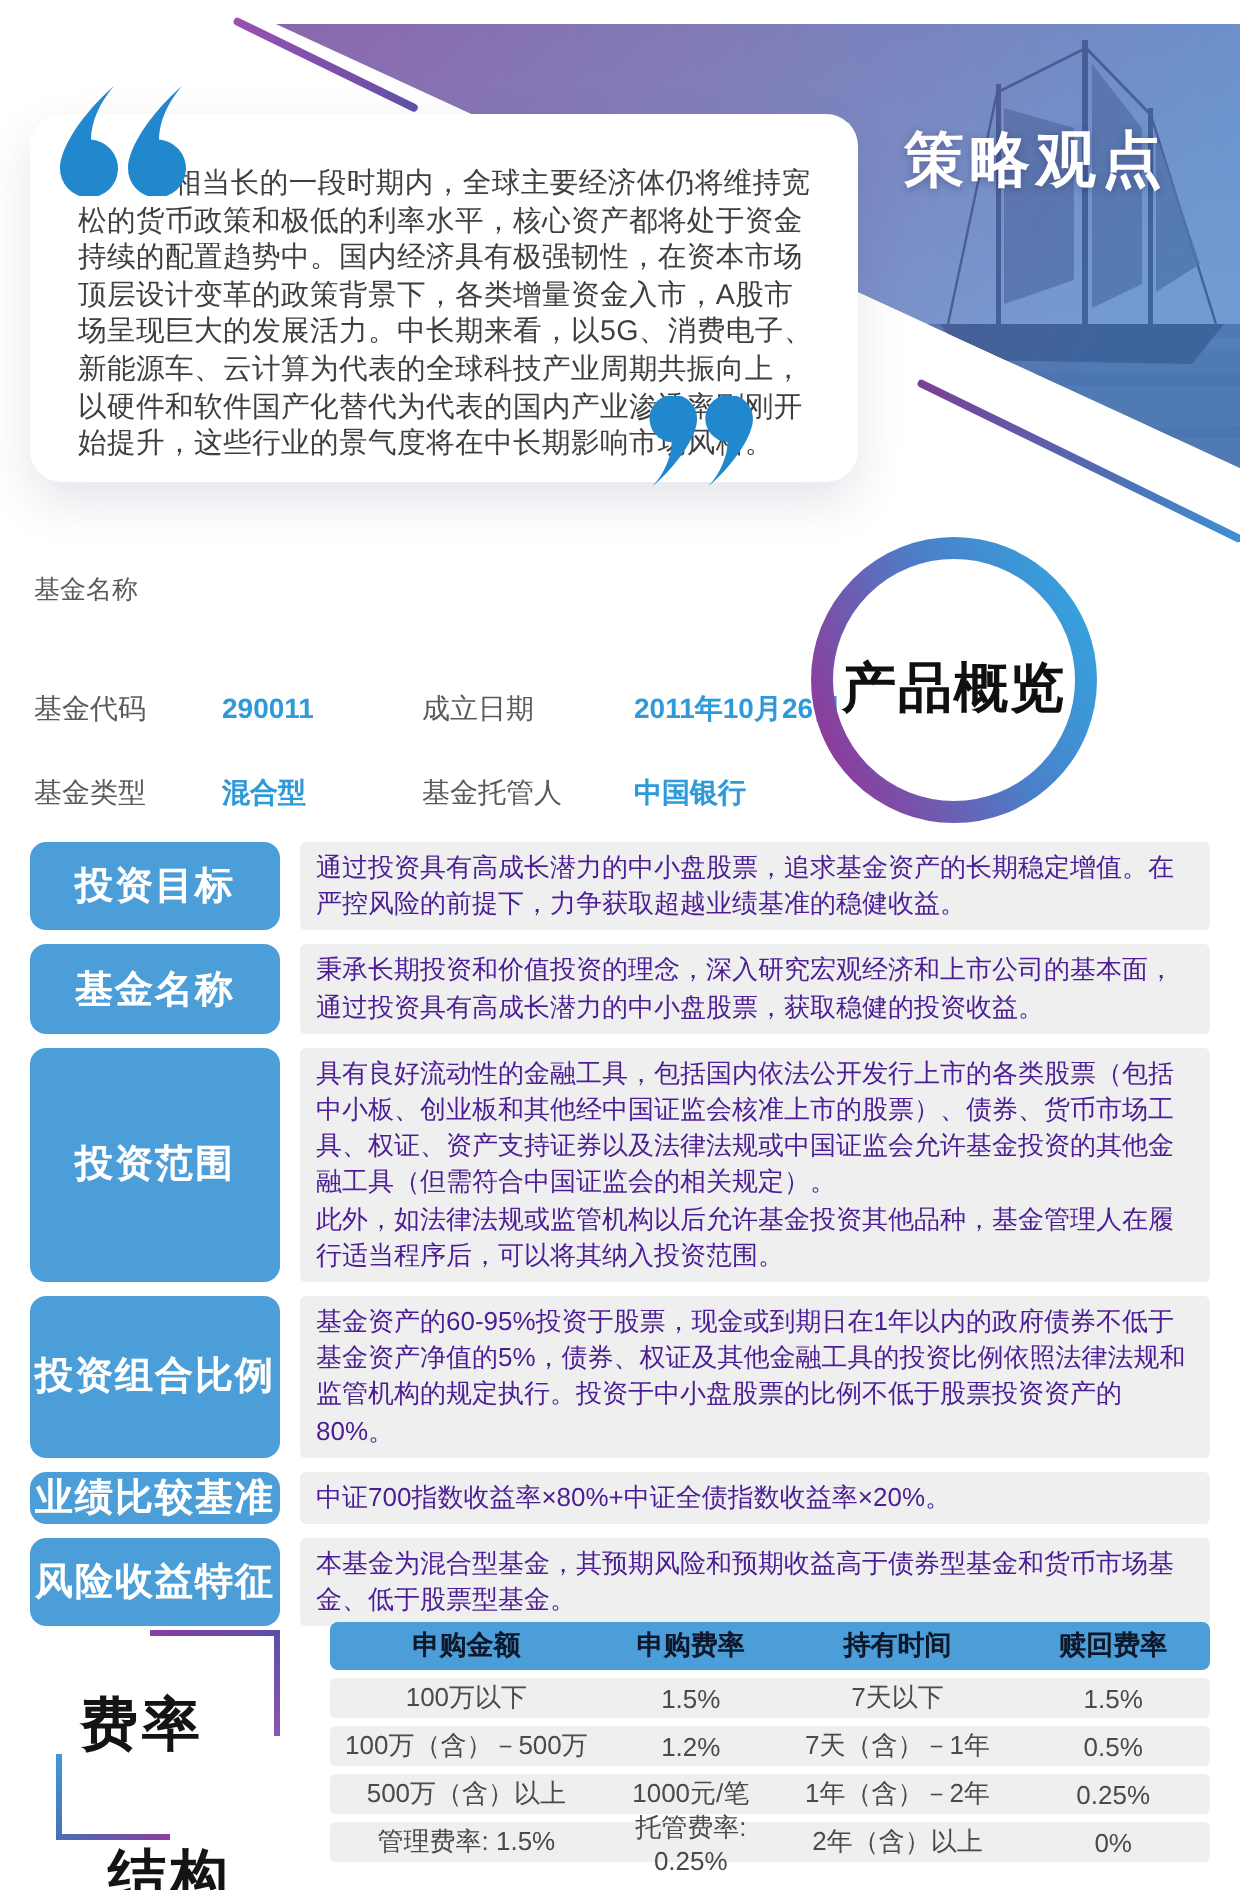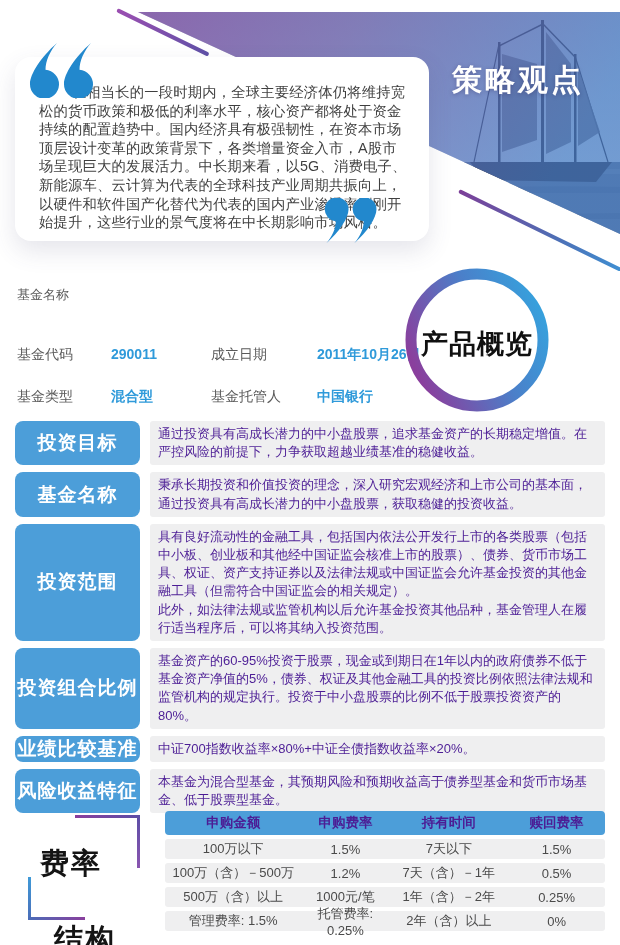--- a/index.html
+++ b/index.html
@@ -75,21 +75,21 @@
   }
   .fee-title .line2{padding-left:14px;margin-top:40px;}
   .bracket{position:absolute;}
   .bk-tr-h{left:75px;top:815px;width:65px;height:3px;background:linear-gradient(90deg,#8a3f9d,#5b4ea6);}
   .bk-tr-v{left:137px;top:815px;width:3px;height:53px;background:linear-gradient(180deg,#5b4ea6,#8a55b0);}
   .bk-bl-v{left:28px;top:877px;width:3px;height:43px;background:linear-gradient(180deg,#3f9ad8,#4a6db8);}
   .bk-bl-h{left:28px;top:917px;width:57px;height:3px;background:linear-gradient(90deg,#4a6db8,#8a3f9d);}
   .fee-table{position:absolute;left:165px;top:811px;width:440px;}
   .fee-head{
     display:flex;align-items:center;height:24px;background:#4c9ed9;border-radius:4px;
-    color:#4c1d95;font-size:13.5px;font-weight:700;
+    color:#0f172a;font-size:13.5px;font-weight:700;
   }
   .fee-row{
     display:flex;align-items:center;height:20px;background:#efeff0;border-radius:3px;
     margin-top:4px;color:#4a4a4a;font-size:13px;justify-content:space-between;
   }
   .fc{text-align:center;}
   .c1{width:31%;} .c2{width:20%;} .c3{width:27%;} .c4{width:22%;}
 </style>
 </head>
 <body>

